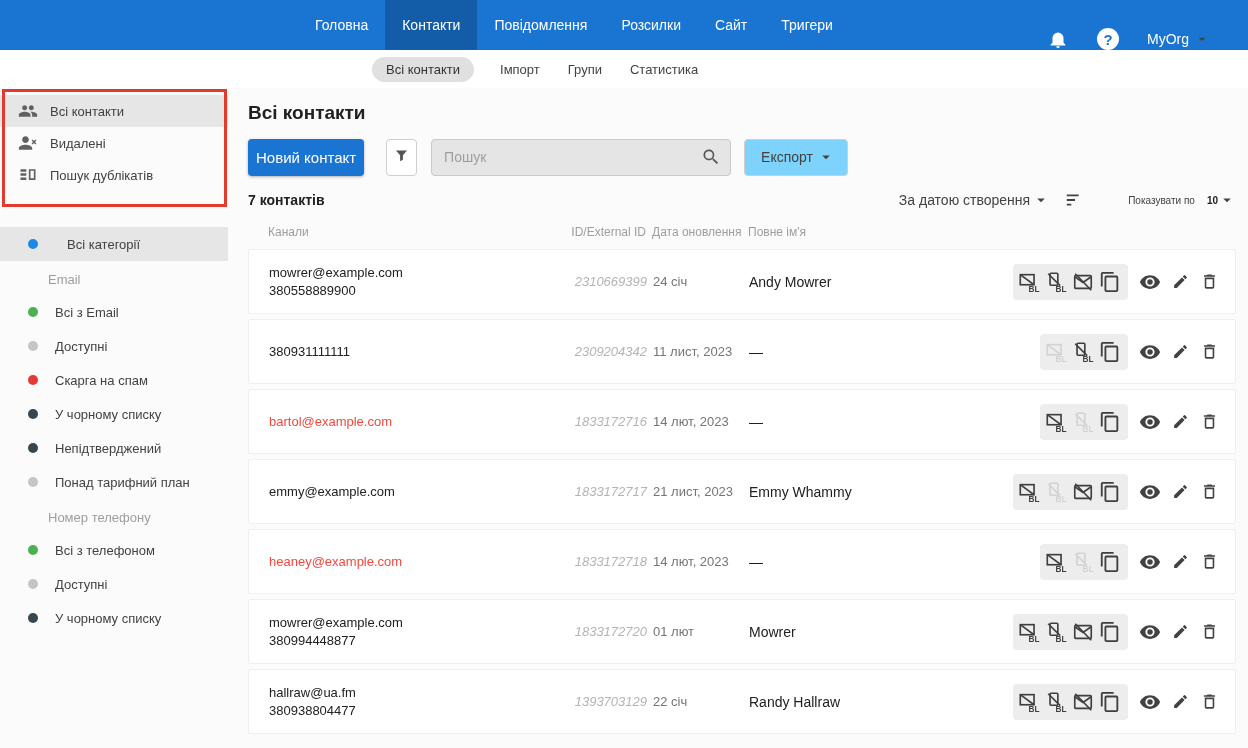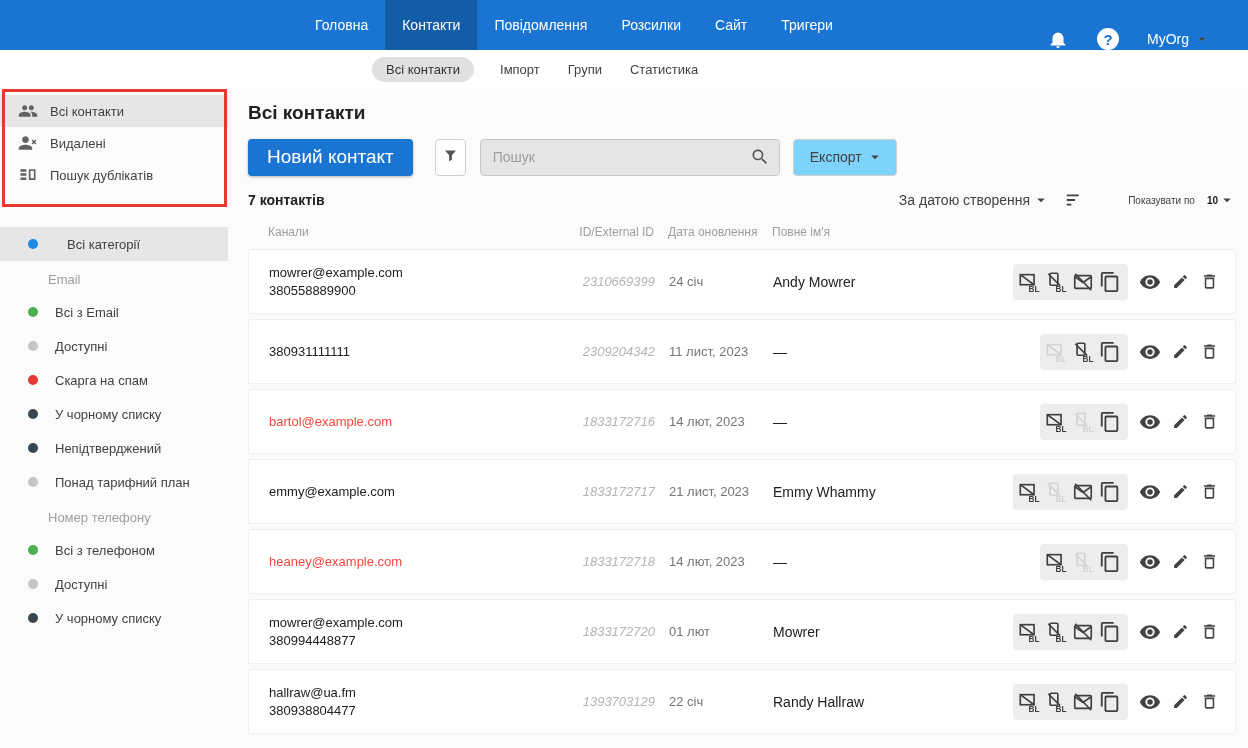--- a/index.html
+++ b/index.html
@@ -34,21 +34,21 @@
   .dot{width:10px;height:10px;border-radius:50%;flex:none;margin-left:3px;margin-right:7px}
   .side-label{height:34px;display:flex;align-items:flex-end;padding-left:48px;padding-bottom:8px;font-size:13px;color:#9e9e9e}
   .cat-row{height:34px;width:228px;display:flex;align-items:center;padding-left:25px;font-size:13px;color:#424242;cursor:pointer}
   .cat-row .txt{margin-left:10px}
   .annotation-box{position:absolute;left:2px;top:89px;width:225px;height:118px;border:3px solid #e23b2e;z-index:5;pointer-events:none}
 
   
   .main{position:absolute;left:248px;top:88px;right:0;bottom:0}
   .page-title{font-size:19px;font-weight:bold;color:#212121;margin-top:14px}
   .controls{display:flex;align-items:center;margin-top:14px;height:38px}
-  .btn-primary{height:37px;background:#1a75d2;color:#fff;border:none;border-radius:4px;padding:0 19px;font-size:19px;font-family:inherit;cursor:pointer;box-shadow:0 1px 3px rgba(0,0,0,.3)}
+  .btn-primary{height:37px;background:#1a75d2;color:#fff;border:none;border-radius:4px;padding:0 8px;font-size:15px;font-family:inherit;cursor:pointer;box-shadow:0 1px 3px rgba(0,0,0,.3)}
   .btn-filter{height:37px;width:31px;margin-left:22px;background:#fff;border:1px solid #cfcfcf;border-radius:4px;display:flex;align-items:center;justify-content:center;cursor:pointer;color:#555}
   .btn-filter svg{width:17px;height:17px}
   .search-wrap{position:relative;margin-left:14px}
   .search-input{width:300px;height:37px;border:1px solid #c9c9c9;border-radius:4px;background:#e5e5e5;padding:0 38px 0 12px;font-size:14px;font-family:inherit;color:#212121;outline:none}
   .search-input::placeholder{color:#9e9e9e}
   .search-icon{position:absolute;right:10px;top:8px;width:20px;height:20px;color:#555;cursor:pointer}
   .search-icon svg{width:100%;height:100%;display:block}
   .btn-export{height:37px;margin-left:13px;background:#7dd3fc;border:1px solid #cfcfcf;border-radius:4px;padding:0 12px 0 16px;font-size:14px;font-family:inherit;color:#424242;display:flex;align-items:center;gap:4px;cursor:pointer}
   .chev{width:18px;height:18px;color:#424242}
   .chev svg{width:100%;height:100%;display:block}
@@ -56,21 +56,21 @@
   .counts-row{display:flex;align-items:center;margin-top:13px;height:22px;margin-right:12px}
   .count-label{font-size:14px;font-weight:bold;color:#212121}
   .counts-right{margin-left:auto;display:flex;align-items:center}
   .sort-by{display:flex;align-items:center;gap:2px;font-size:14px;color:#424242;cursor:pointer}
   .sort-lines{width:22px;height:22px;color:#424242;margin-left:14px;cursor:pointer}
   .sort-lines svg{width:100%;height:100%;display:block}
   .show-per{display:flex;align-items:center;gap:6px;margin-left:42px;font-size:10px;color:#424242}
   .per-page{font-weight:bold;color:#212121;margin-left:6px;cursor:pointer;display:flex;align-items:center}
 
   
-  .tgrid{display:grid;grid-template-columns:272px 100px 90px 1fr 205px;column-gap:14px;align-items:center;padding:0 16px 0 20px}
+  .tgrid{display:grid;grid-template-columns:272px 100px 90px 1fr 205px;column-gap:6px;align-items:center;padding:0 16px 0 20px}
   .thead{margin-top:12px;height:18px;font-size:12px;color:#9e9e9e}
   .thead .h-id{text-align:right}
   .tbody{margin-top:8px;margin-right:12px}
   .trow{height:65px;background:#fff;margin-bottom:5px;border:1px solid #efefef;border-radius:2px}
   .cell-channels{font-size:13px;color:#212121;line-height:18px;word-break:break-all}
   .cell-channels.red{color:#f4483c}
   .cell-id{font-size:13px;font-style:italic;color:#b4b4b4;text-align:right}
   .cell-date{font-size:13px;color:#757575;white-space:nowrap}
   .cell-name{font-size:14px;color:#212121}
   .cell-actions{display:flex;align-items:center;justify-content:flex-end;gap:11px}

